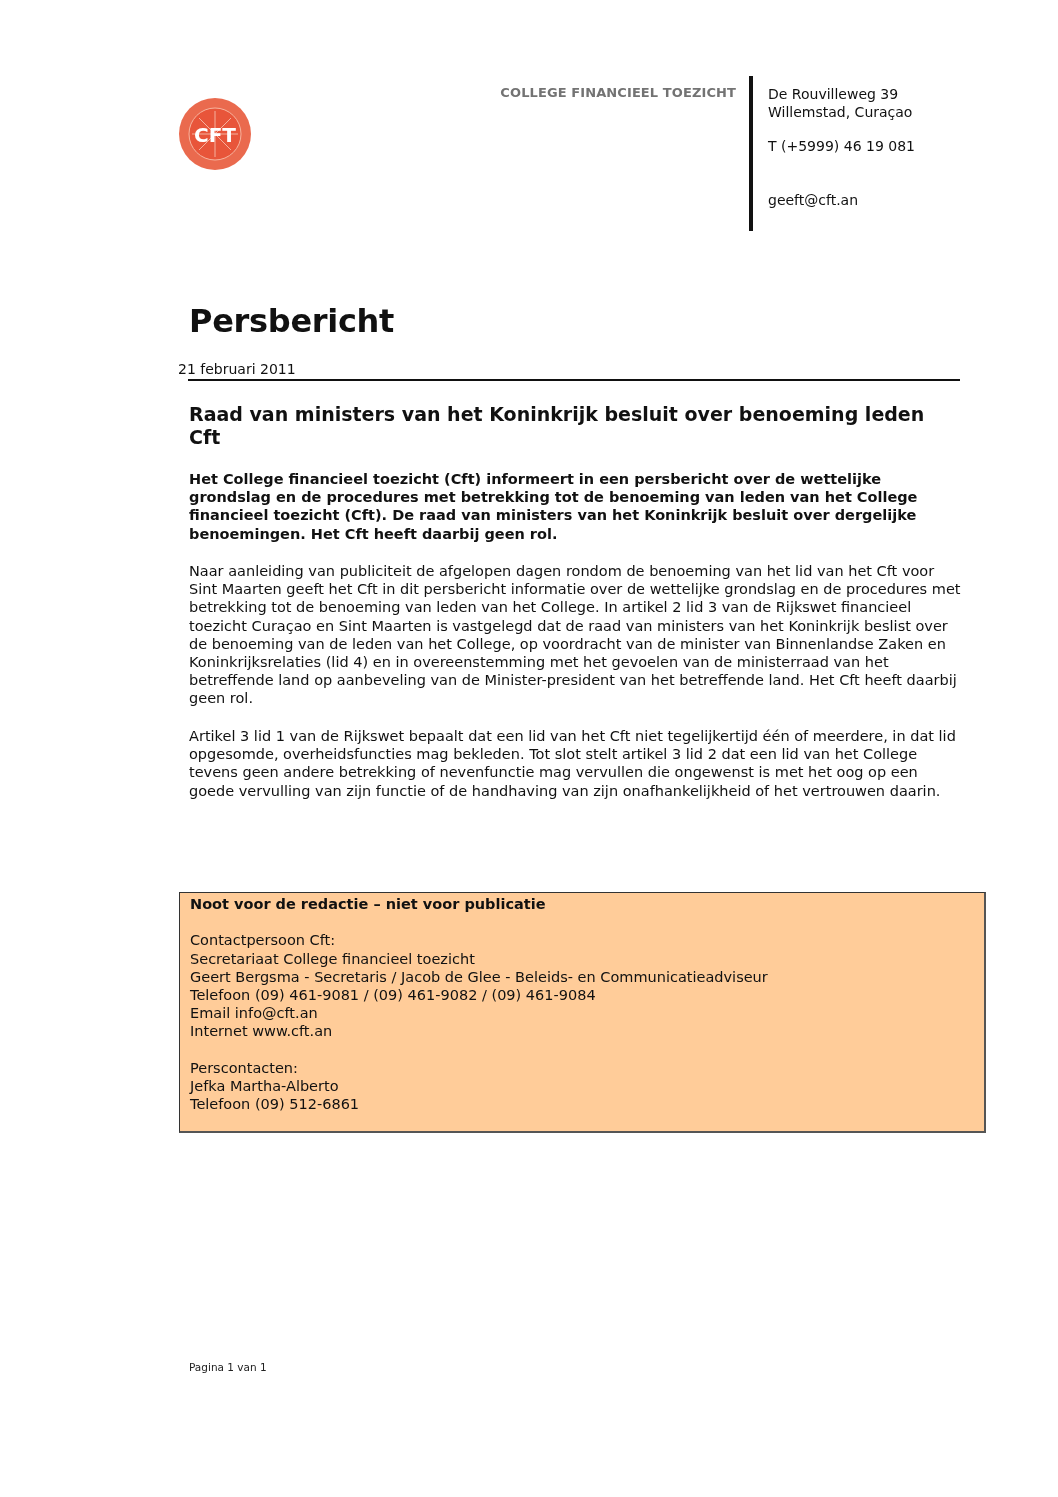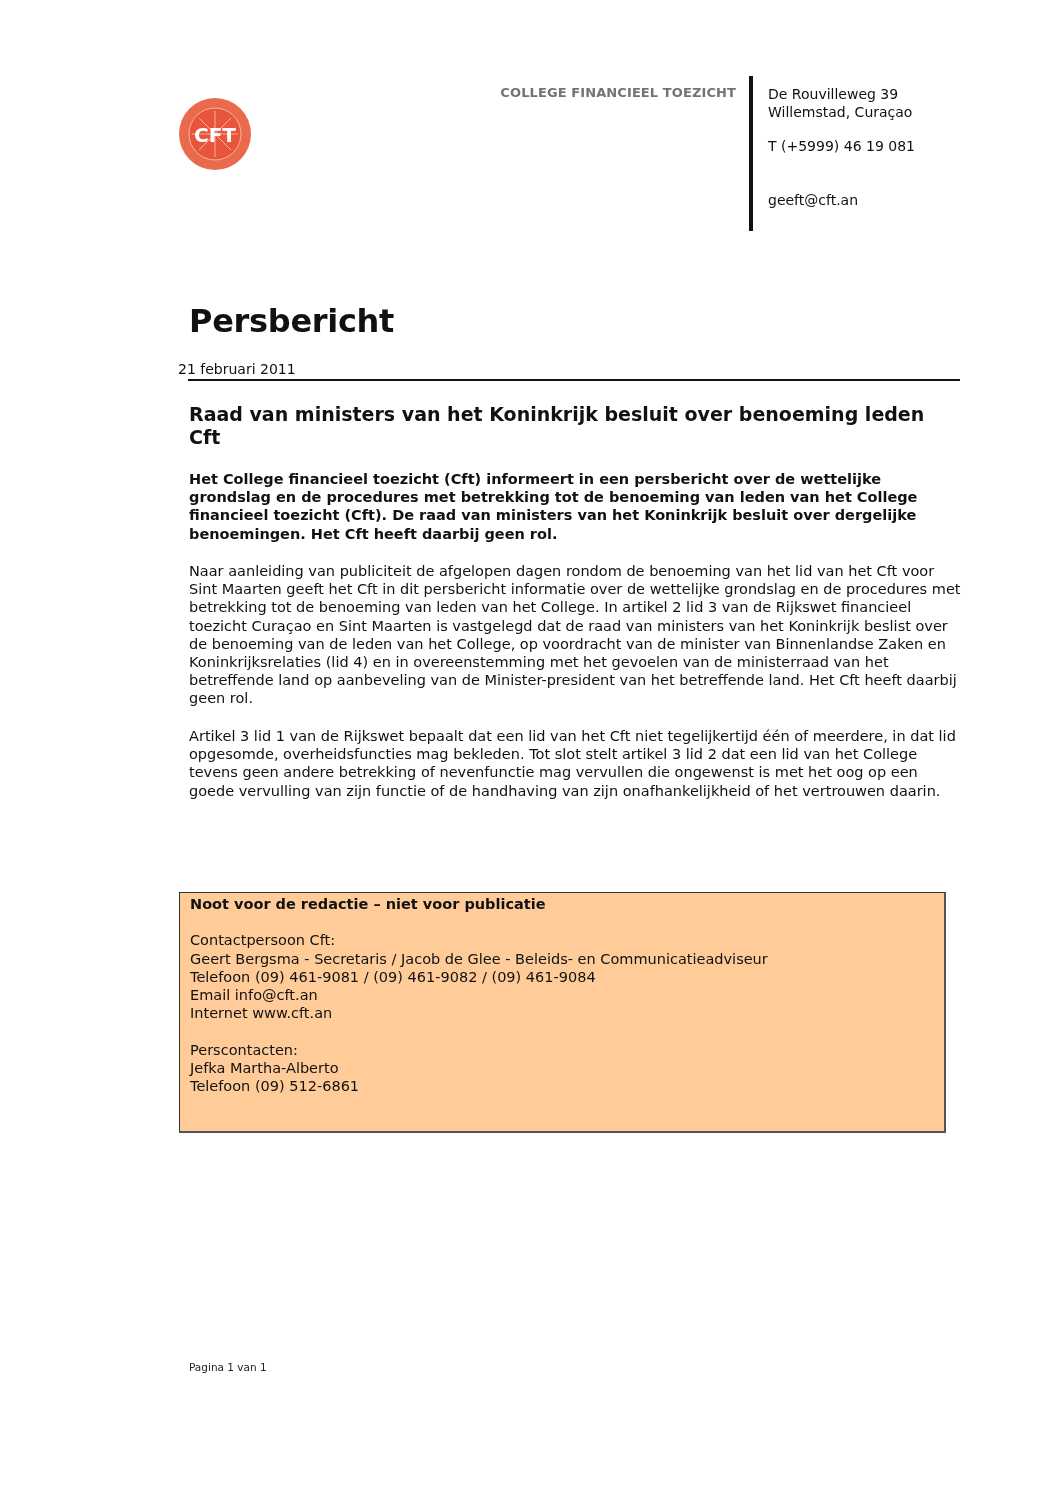--- a/index.html
+++ b/index.html
@@ -31,21 +31,21 @@
     }
     .para {
       position: absolute; left: 189px; width: 775px;
       font-size: 14.5px; line-height: 18.2px;
     }
     .p1 { top: 562px; }
     .p2 { top: 727px; }
     .einde { position: absolute; left: 189px; top: 900px; font-size: 14px; margin-left: 48px; }
     .note-box {
       position: absolute; left: 179px; top: 892px; width: 764px; height: 238px;
-      background: #ffcc99; border: 1px solid #333; border-right: 2px solid #555; border-bottom: 2px solid #555;
+      background: #ffcc99; border: 1px solid #333; border-right: 2px solid #555; border-bottom: 2px solid #555; padding-left: 40px;
     }
     .note-inner { position: absolute; left: 10px; top: 2px; font-size: 14.5px; line-height: 18.2px; }
     .note-inner .bold { font-weight: bold; }
     .note-inner .u { }
     .gap { height: 18.2px; }
     .footer { position: absolute; left: 189px; top: 1361px; font-size: 10.5px; color: #222; }
   </style>
 </head>
 <body>
 
@@ -82,20 +82,21 @@
 <div class="lead">Het College financieel toezicht (Cft) informeert in een persbericht over de wettelijke grondslag en de procedures met betrekking tot de benoeming van leden van het College financieel toezicht (Cft). De raad van ministers van het Koninkrijk besluit over dergelijke benoemingen. Het Cft heeft daarbij geen rol.</div>
 <div class="para p1">Naar aanleiding van publiciteit de afgelopen dagen rondom de benoeming van het lid van het Cft voor Sint Maarten geeft het Cft in dit persbericht informatie over de wettelijke grondslag en de procedures met betrekking tot de benoeming van leden van het College. In artikel 2 lid 3 van de Rijkswet financieel toezicht Curaçao en Sint Maarten is vastgelegd dat de raad van ministers van het Koninkrijk beslist over de benoeming van de leden van het College, op voordracht van de minister van Binnenlandse Zaken en Koninkrijksrelaties (lid 4) en in overeenstemming met het gevoelen van de ministerraad van het betreffende land op aanbeveling van de Minister-president van het betreffende land. Het Cft heeft daarbij geen rol.</div>
 <div class="para p2">Artikel 3 lid 1 van de Rijkswet bepaalt dat een lid van het Cft niet tegelijkertijd één of meerdere, in dat lid opgesomde, overheidsfuncties mag bekleden. Tot slot stelt artikel 3 lid 2 dat een lid van het College tevens geen andere betrekking of nevenfunctie mag vervullen die ongewenst is met het oog op een goede vervulling van zijn functie of de handhaving van zijn onafhankelijkheid of het vertrouwen daarin.</div>
 <div class="einde">[Einde Persbericht]</div>
 
 <div class="note-box">
   <div class="note-inner">
     <div class="bold">Noot voor de redactie – niet voor publicatie</div>
     <div class="gap"></div>
     <div><span class="u">Contactpersoon Cft</span>:</div>
+    <div>Secretariaat College financieel toezicht</div>
     <div>Geert Bergsma - Secretaris / Jacob de Glee - Beleids- en Communicatieadviseur</div>
     <div>Telefoon (09) 461-9081 / (09) 461-9082 / (09) 461-9084</div>
     <div>Email info@cft.an</div>
     <div>Internet www.cft.an</div>
     <div class="gap"></div>
     <div><span class="u">Perscontacten</span>:</div>
     <div>Jefka Martha-Alberto</div>
     <div>Telefoon (09) 512-6861</div>
   </div>
 </div>

